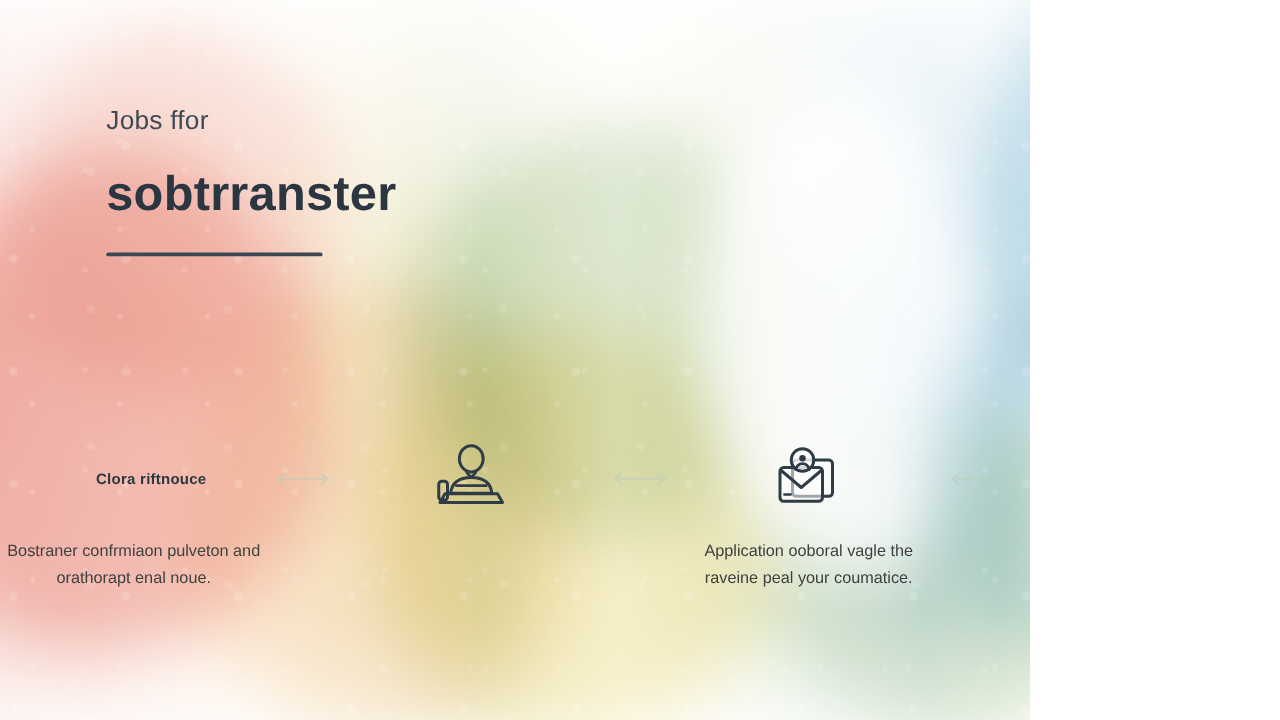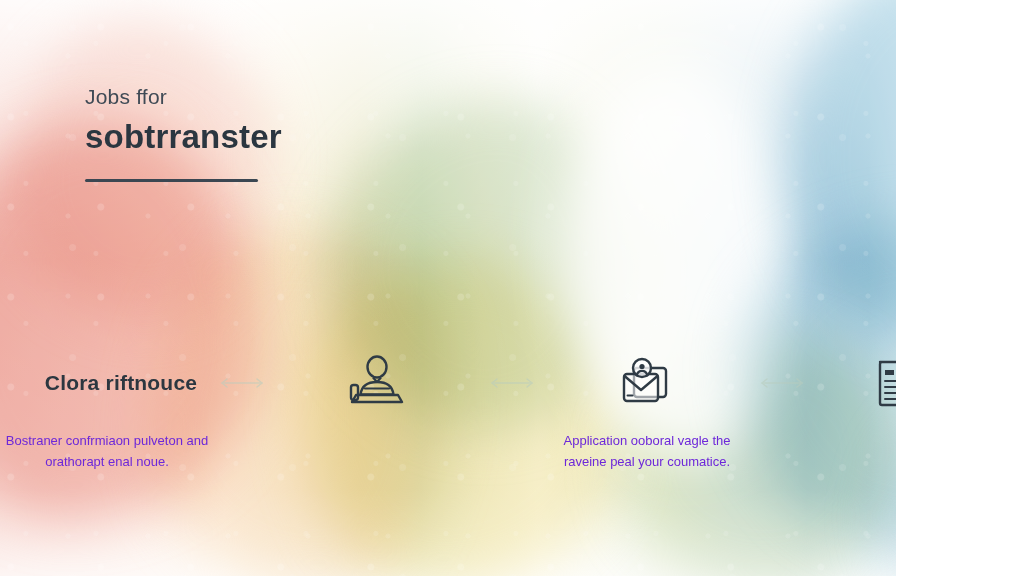--- a/index.html
+++ b/index.html
@@ -6,21 +6,21 @@
     margin: 0;
     padding: 0;
     background: #ffffff;
   }
   body {
     font-family: "Liberation Sans", sans-serif;
   }
 
   #slide {
     position: relative;
-    width: 896px;
+    width: 824px;
     height: 576px;
     overflow: hidden;
     background: #fdfcfb;
   }
 
   
   .wc {
     position: absolute;
     pointer-events: none;
   }
@@ -121,22 +121,22 @@
     top: 84px;
   }
   .title-kicker {
     font-size: 21px;
     font-weight: 400;
     color: #3f4a55;
     letter-spacing: 0.2px;
     line-height: 1.2;
   }
   .title-main {
-    margin-top: 8px;
-    font-size: 33px;
+    margin-top: 24px;
+    font-size: 39px;
     font-weight: 700;
     color: #2b3640;
     letter-spacing: 0.2px;
     line-height: 1.2;
   }
   .title-rule {
     margin-top: 22px;
     width: 173px;
     height: 3px;
     background: #3b4752;
@@ -167,31 +167,31 @@
     gap: 8px;
   }
   .col-icon svg {
     display: block;
   }
   .col-heading {
     height: 62px;
     display: flex;
     align-items: center;
     justify-content: center;
-    font-size: 21px;
+    font-size: 12px;
     font-weight: 700;
     color: #2c3740;
     letter-spacing: 0.2px;
     margin-left: 28px;
   }
   .col-body {
     margin-top: 16px;
     font-size: 13px;
     line-height: 1.62;
-    color: #6d28d9;
+    color: #404040;
     max-width: 205px;
   }
 
   
   .arrow-wrap {
     width: 56px;
     display: flex;
     align-items: center;
     justify-content: center;
     height: 62px;

